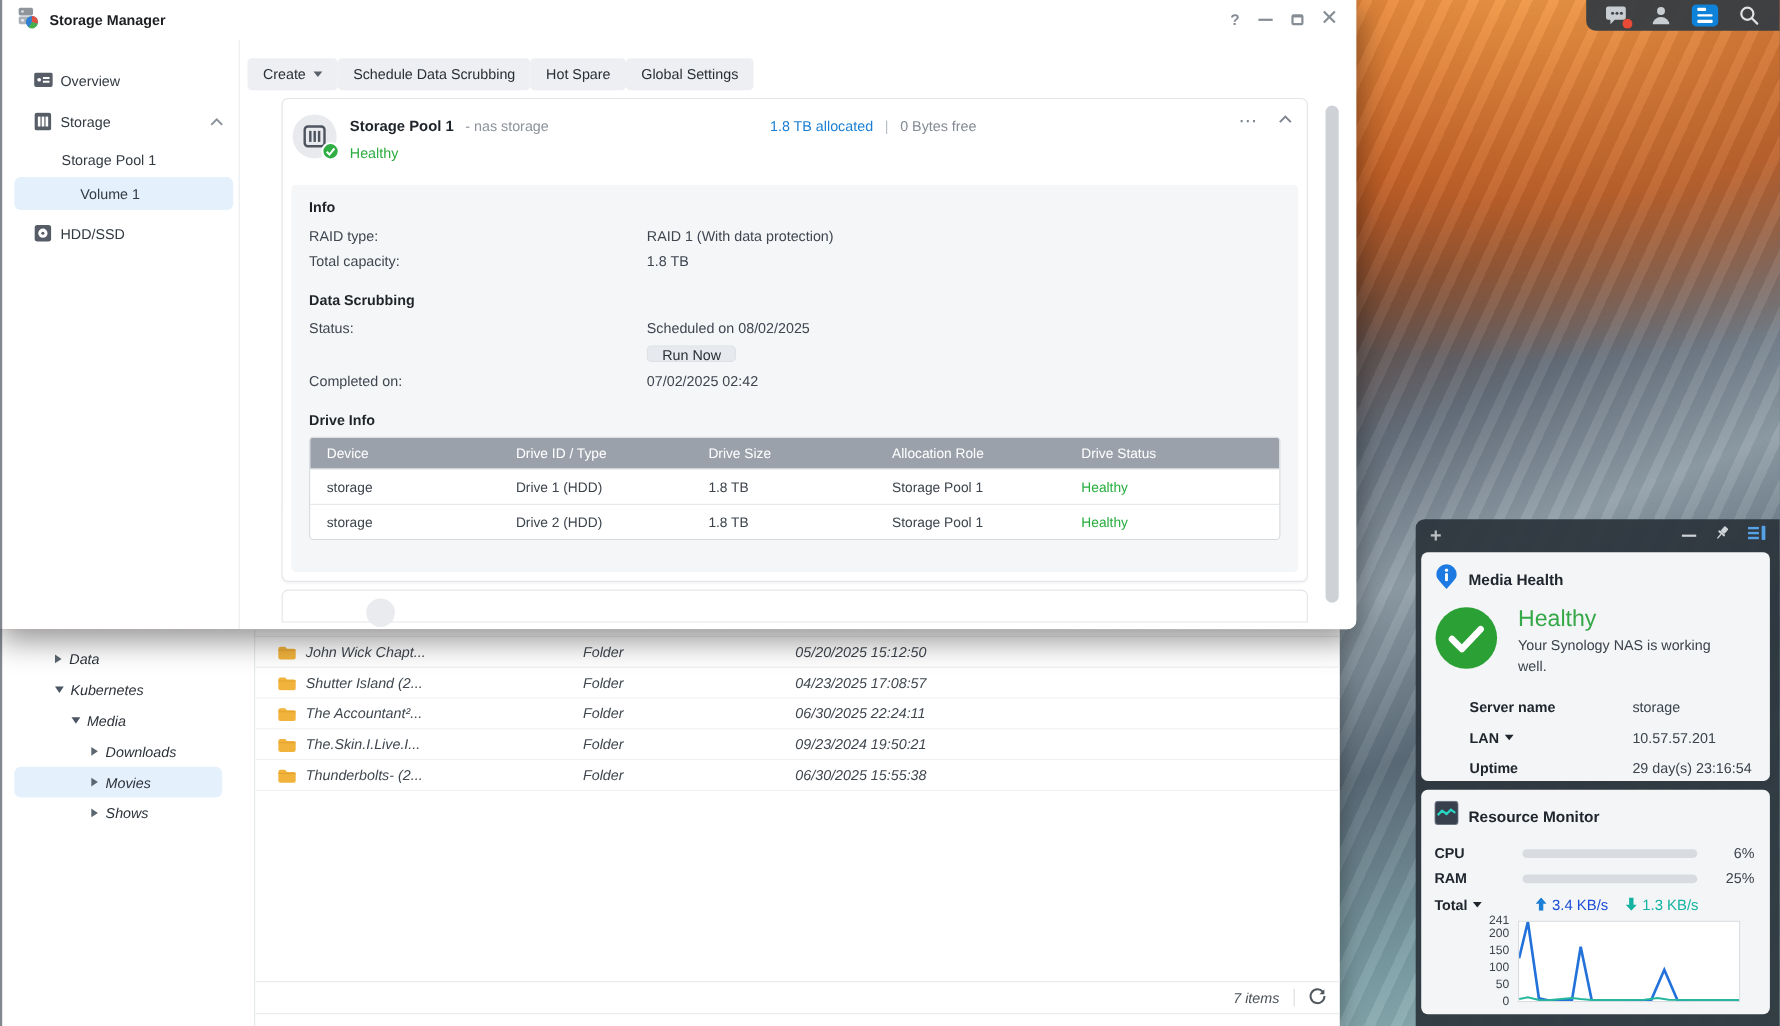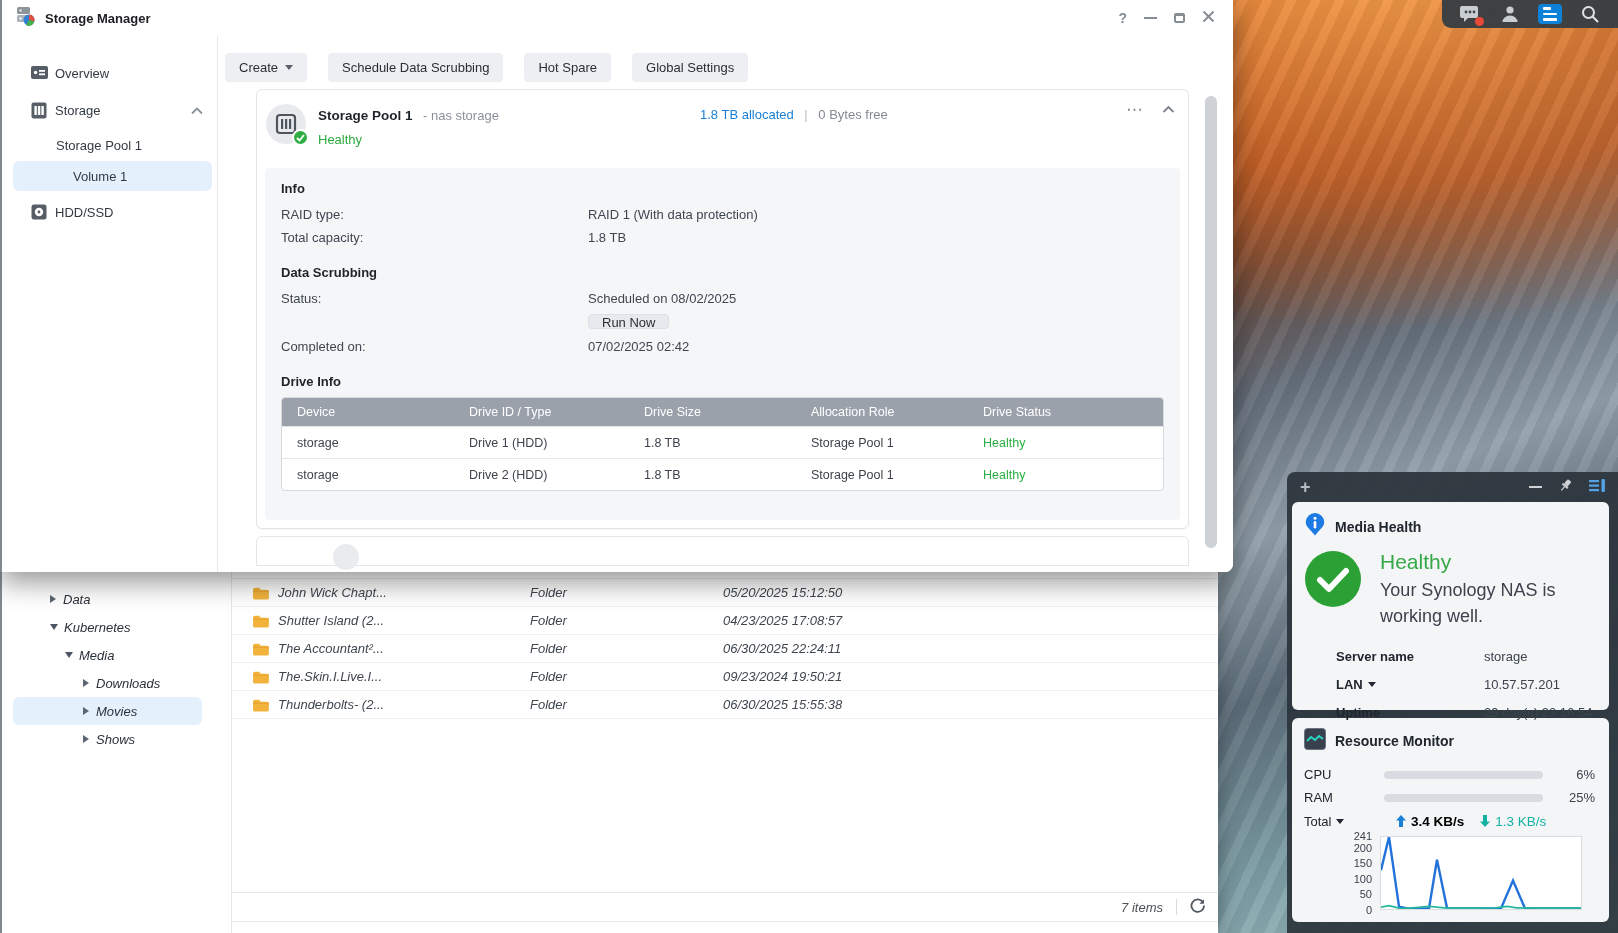--- a/index.html
+++ b/index.html
@@ -39,21 +39,21 @@
   .sm-item { display:flex; align-items:center; height:34px; font-size:13px; color:#333a42; padding-left:30px; }
   .sm-item .lbl { margin-left:7px; }
   .sm-item.grp { height:40px; }
   .sm-item.child { padding-left:56px; height:30px; }
   .sm-item.child2 { height:30px; margin:1px 5px 1px 13px; border-radius:6px; padding-left:60px; }
   .sm-item.selected { background:#e4f1fd; }
   .sm-chevron { margin-left:auto; margin-right:14px; }
   .sicon { width:18px; height:18px; flex:none; display:flex; align-items:center; justify-content:center; }
 
   .sm-content { flex:1; position:relative; background:#fff; }
-  .sm-toolbar { display:flex; gap:21px; padding:17px 0 0 7px; }
+  .sm-toolbar { display:flex; gap:0; padding:17px 0 0 7px; }
   .btn { display:inline-flex; align-items:center; gap:7px; height:29px; padding:0 14px; background:#edeff2;
     border-radius:4px; font-size:13px; color:#2a2f35; border:none; cursor:pointer; font-family:inherit; }
   .caret { width:0; height:0; border-left:4px solid transparent; border-right:4px solid transparent; border-top:5px solid #5a616a; }
 
   .pool-card { margin:7px 44px 0 38px; border:1px solid #e2e5e9; border-radius:6px; background:#fff; box-shadow:0 1px 2px rgba(0,0,0,.04); }
   .pool-head { position:relative; display:flex; padding:14px 14px 10px 9px; height:78px; }
   .pool-circle { position:relative; width:40px; height:40px; border-radius:50%; background:#e8eaee; flex:none;
     display:flex; align-items:center; justify-content:center; }
   .pool-badge { position:absolute; right:-3px; bottom:-2px; width:17px; height:17px; border-radius:50%;
     background:#2fae43; border:2px solid #fff; display:flex; align-items:center; justify-content:center; }
@@ -117,35 +117,35 @@
   .wp-right { margin-left:auto; display:flex; align-items:center; gap:16px; }
   .wp-min { width:13px; height:2px; background:#cfd3d7; }
   .wcard { background:#f3f5f7; border-radius:6px; margin:0 9px 0 5px; padding:10px 12px; }
   .wcard.c1 { height:208px; }
   .wcard.c2 { height:204px; margin-top:8px; }
   .wc-head { display:flex; align-items:center; gap:9px; margin-bottom:9px; }
   .wc-title { font-size:14px; font-weight:bold; color:#20262e; }
   .sh-body { display:flex; align-items:flex-start; margin-top:4px; }
   .sh-status { margin-left:18px; }
   .sh-healthy { font-size:21px; color:#35a847; margin-bottom:3px; }
-  .sh-desc { font-size:18px; color:#3c434c; width:200px; line-height:1.45; }
+  .sh-desc { font-size:13px; color:#3c434c; width:200px; line-height:1.45; }
   .sh-rows { margin-top:13px;margin-left:32px; }
   .sh-row { display:grid; grid-template-columns:148px 1fr; height:28px; align-items:center; font-size:13px; }
   .sh-row .l { font-weight:bold; color:#20262e; display:flex; align-items:center; gap:5px; }
   .sh-row .v { color:#3c434c; }
   .mini-caret { width:0; height:0; border-left:4px solid transparent; border-right:4px solid transparent; border-top:5px solid #20262e; }
   .rm-row { display:grid; grid-template-columns:80px 159px 1fr; align-items:center; height:23px; font-size:13px; }
-  .rm-row .l { font-weight:normal; color:#20262e; display:flex; align-items:center; gap:5px; }
+  .rm-row .l { font-weight:bold; color:#20262e; display:flex; align-items:center; gap:5px; }
   .bar-track { height:8px; background:#d8dce1; border-radius:4px; overflow:hidden; }
   .bar-fill { height:100%; background:#1c7fd5; border-radius:4px; }
   .rm-pct { color:#3c434c; text-align:right; padding-right:2px; }
   .rm-total { display:grid; grid-template-columns:80px 1fr; align-items:center; height:24px; font-size:13px; }
   .speeds { display:flex; align-items:center; gap:16px; padding-left:12px; }
   .spd { display:flex; align-items:center; gap:5px; font-size:13.5px; }
-  .spd.up { color:#000000;font-weight:bold; }
+  .spd.up { color:#1d4ed8; }
   .spd.down { color:#14b3a1; }
   .chart-wrap { display:flex; margin-top:3px; }
   .chart-ylabels { position:relative; width:76px; height:74px; flex:none; }
   .ytick { position:absolute; right:8px; font-size:11px; color:#3c434c; line-height:13px; }
   .chart-box { width:202px; height:74px; background:#fff; border:1px solid #d9dce0; }
   .chart-box svg { display:block; width:100%; height:100%; }
 
   .icon-gray { fill:#565d66; }
 </style>
 </head>
@@ -544,21 +544,21 @@
       <span class="l">CPU</span>
       <span class="bar-track"><span class="bar-fill" style="width: 6%;"></span></span>
       <span class="rm-pct">6%</span>
     </div>
     <div class="rm-row">
       <span class="l">RAM</span>
       <span class="bar-track"><span class="bar-fill" style="width: 25%;"></span></span>
       <span class="rm-pct">25%</span>
     </div>
     <div class="rm-total">
-      <span class="l" style="font-weight:normal;color:#20262e;display:flex;align-items:center;gap:5px;">
+      <span class="l" style="font-weight:bold;color:#20262e;display:flex;align-items:center;gap:5px;">
         <span>Total</span>
         <span class="mini-caret"></span>
       </span>
       <span class="speeds">
         <span class="spd up">
           <svg width="10" height="12" viewBox="0 0 10 12">
               <polygon points="5,0 10,5.5 7,5.5 7,12 3,12 3,5.5 0,5.5" fill="#1c7fd5"></polygon>
             </svg>
           <span>3.4 KB/s</span>
         </span>

